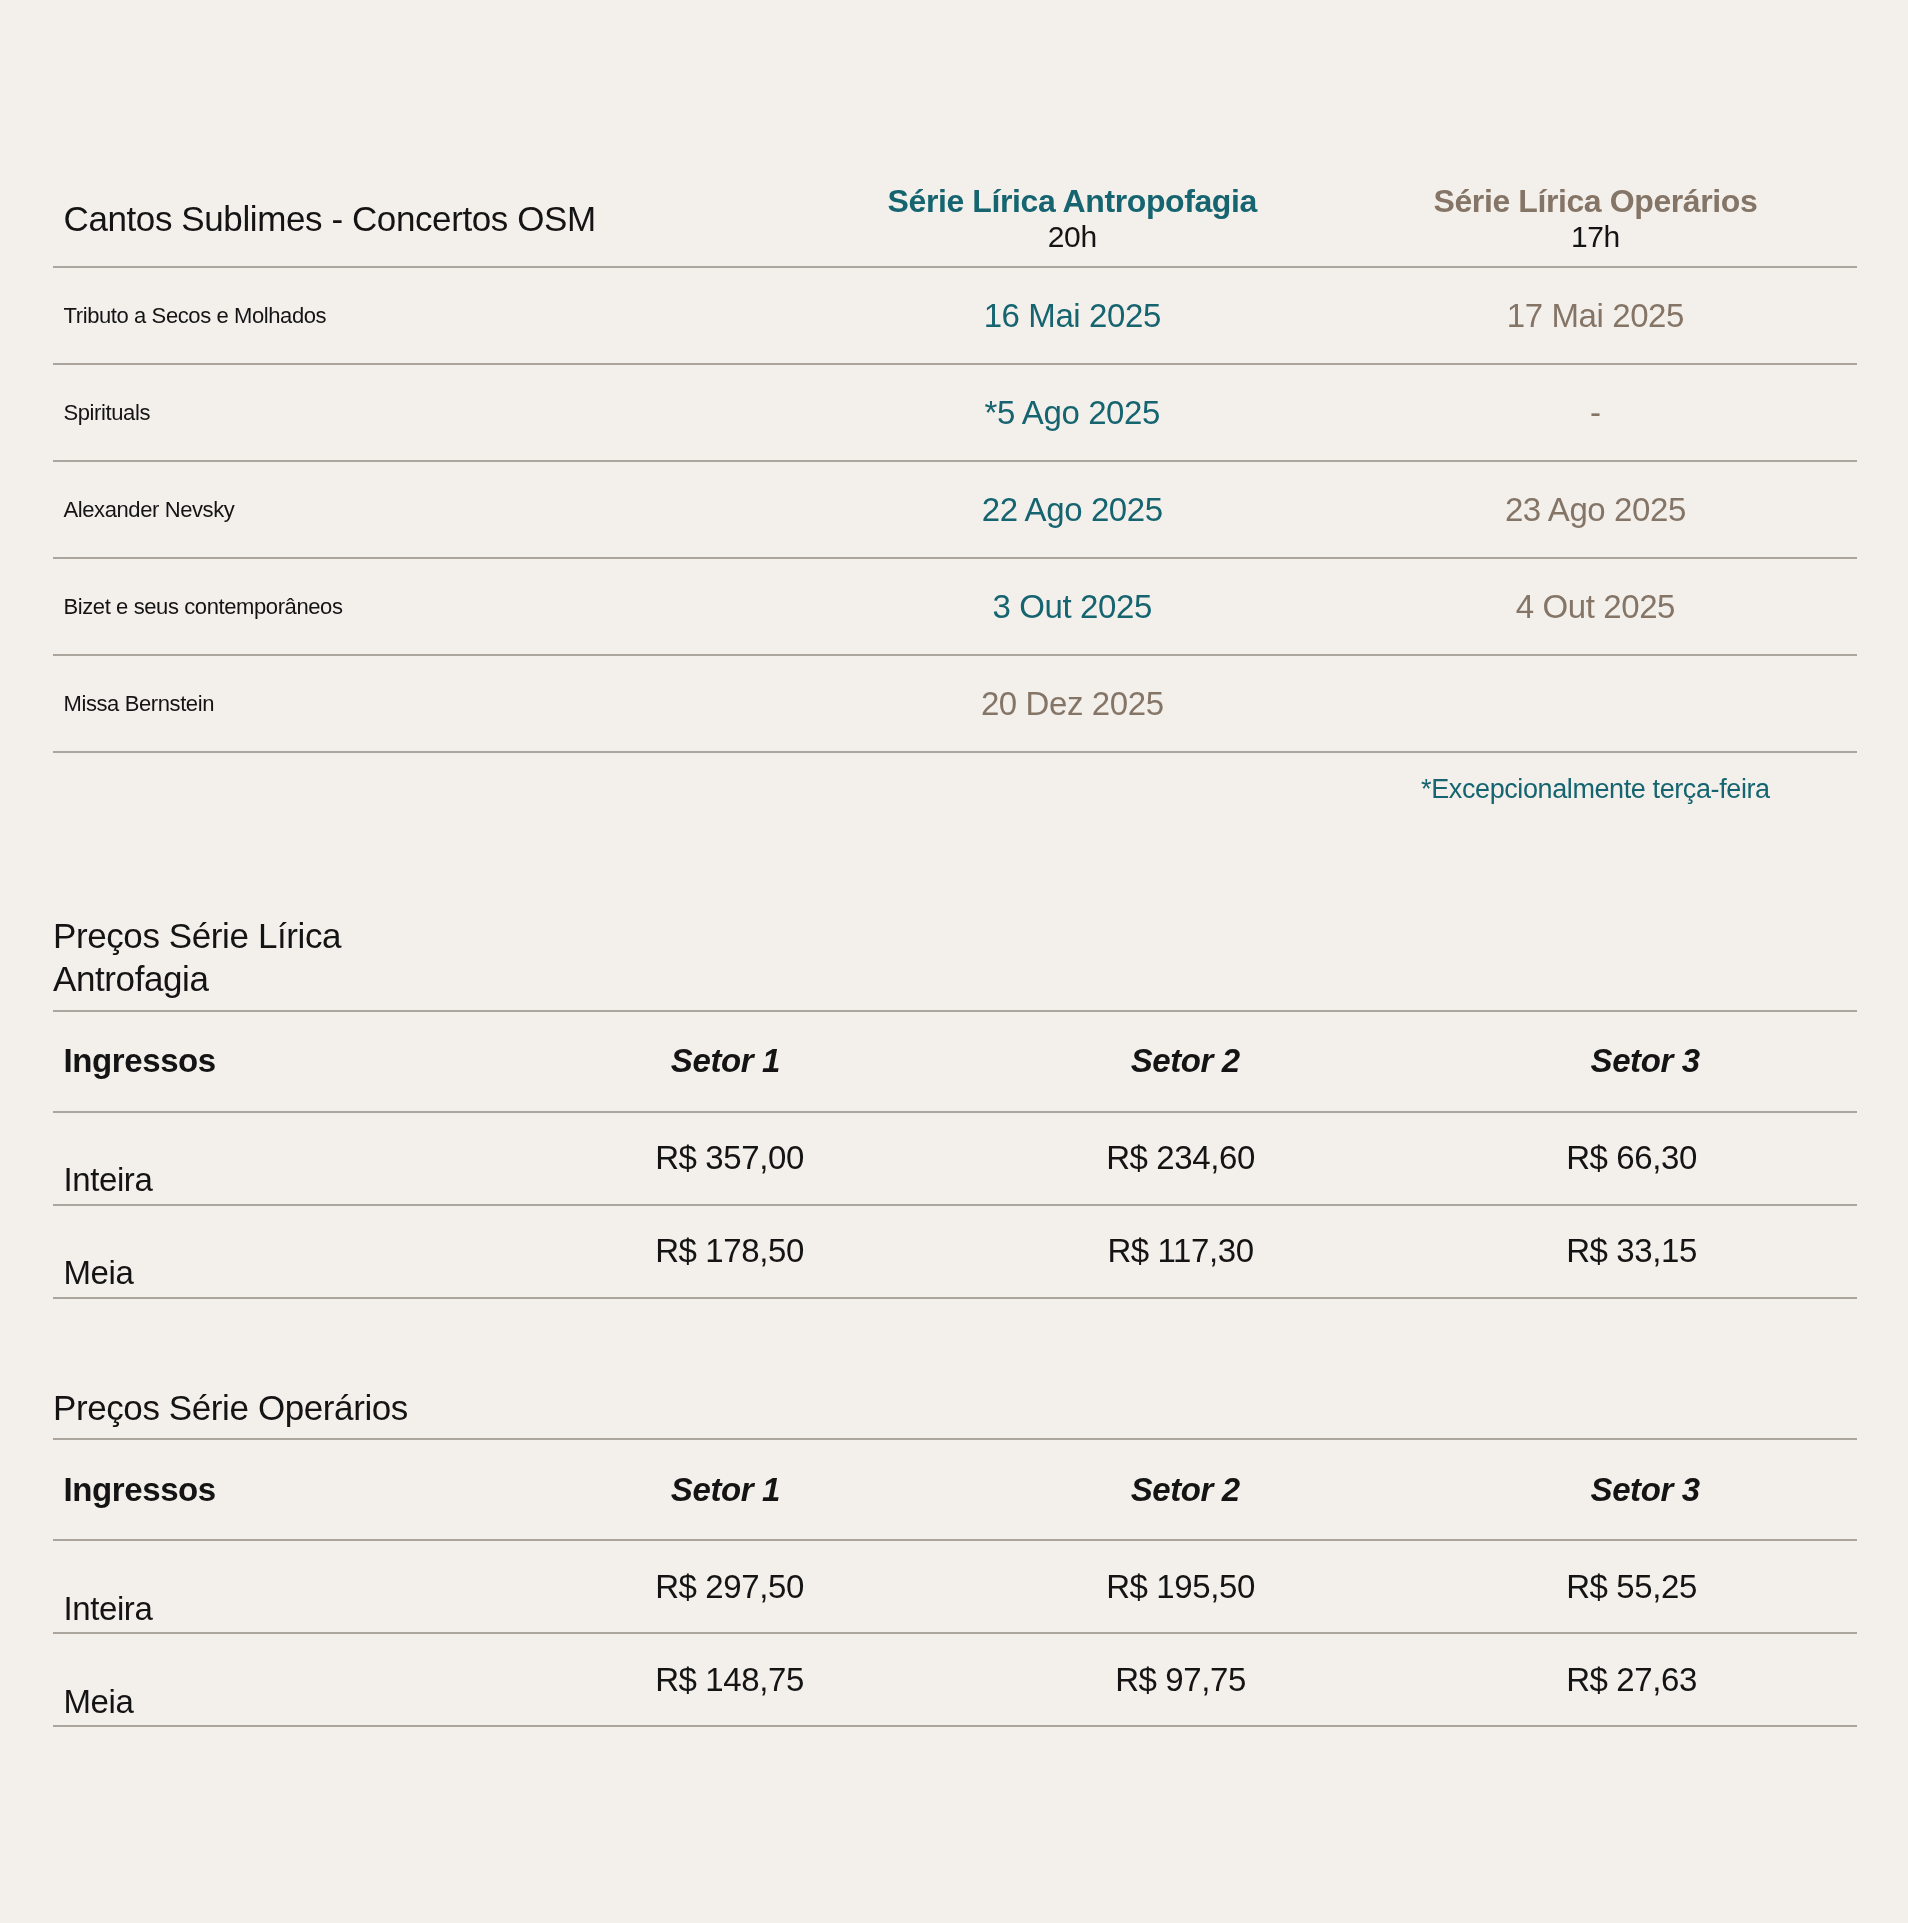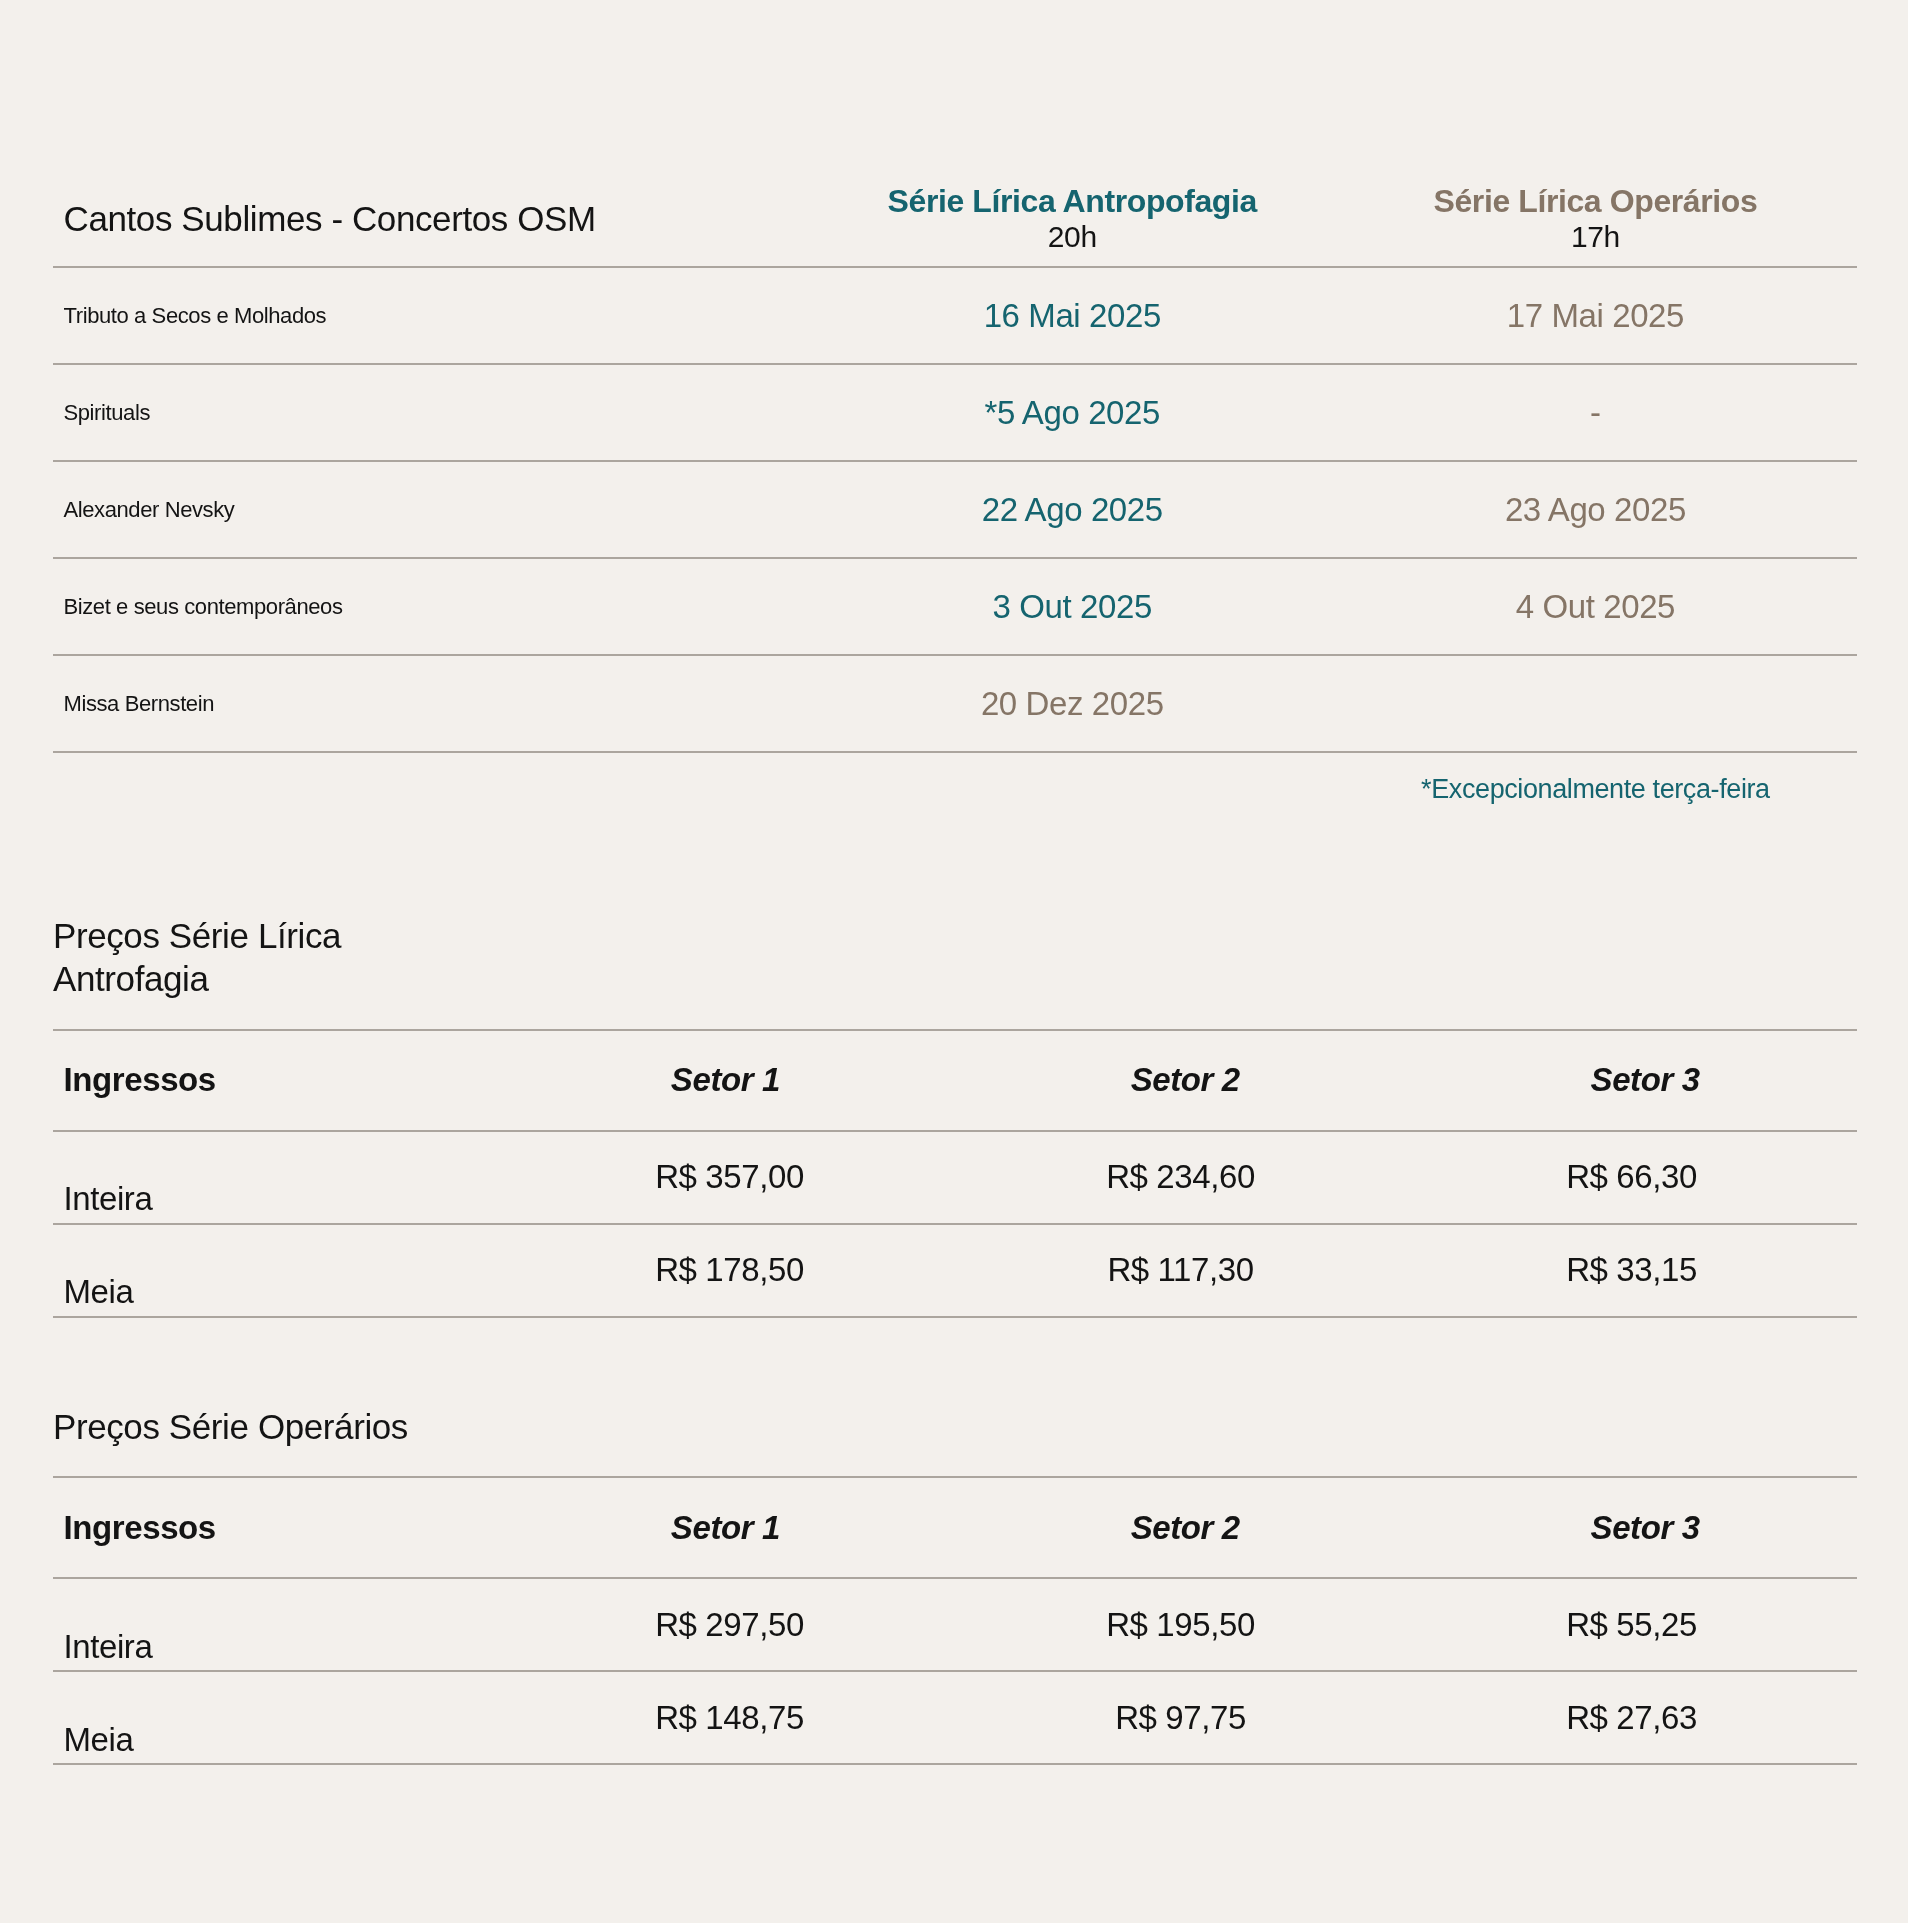--- a/index.html
+++ b/index.html
@@ -27,21 +27,21 @@
   .c-row .work{width:42%;padding-left:10.5px;box-sizing:border-box;font-size:22px;}
   .c-row .date{width:29%;text-align:center;font-size:33px;}
   .date.teal{color:var(--teal);text-align:center;}
   .date.brown{color:var(--brown);}
 
   .footnote-row{display:flex;height:72px;align-items:center;}
   .footnote-spacer{width:71%;}
   .footnote{width:29%;text-align:center;font-size:27px;color:var(--teal);}
 
   
-  .p-heading{font-size:35px;line-height:1.24;padding-bottom:28px;border-bottom:2.3px solid var(--rule);}
+  .p-heading{font-size:35px;line-height:1.24;padding-bottom:9px;border-bottom:2.3px solid var(--rule);}
   .p-heading.first{margin-top:89px;}
   .p-heading.second{margin-top:87px;}
   .p-head-row{display:flex;align-items:center;height:99px;border-bottom:2.3px solid var(--rule);font-weight:bold;gap:36px;}
   .p-head-row .cell1{width:25%;padding-left:10.5px;box-sizing:border-box;font-size:33px;}
   .p-head-row .cell{width:25%;text-align:center;font-size:33px;font-style:italic;}
   .p-row{display:flex;align-items:center;height:91px;border-bottom:2.3px solid var(--rule);}
   .p-row .cell1{width:25%;padding-left:10.5px;box-sizing:border-box;font-size:33px;margin-top:44px;}
   .p-row .cell{width:25%;text-align:center;font-size:33px;}
 </style>
 </head>

